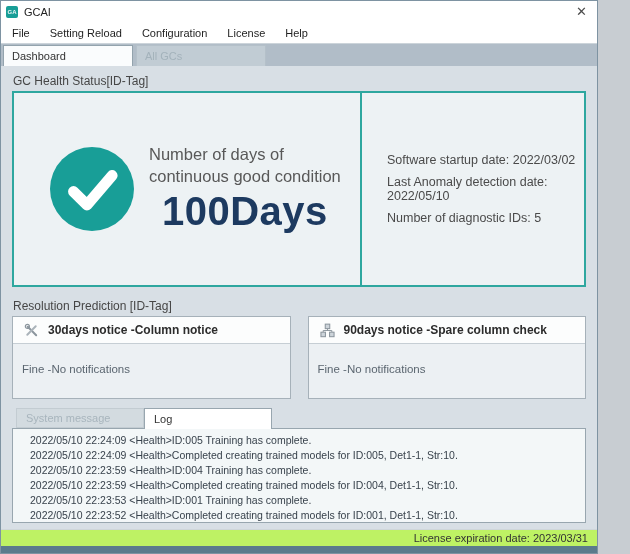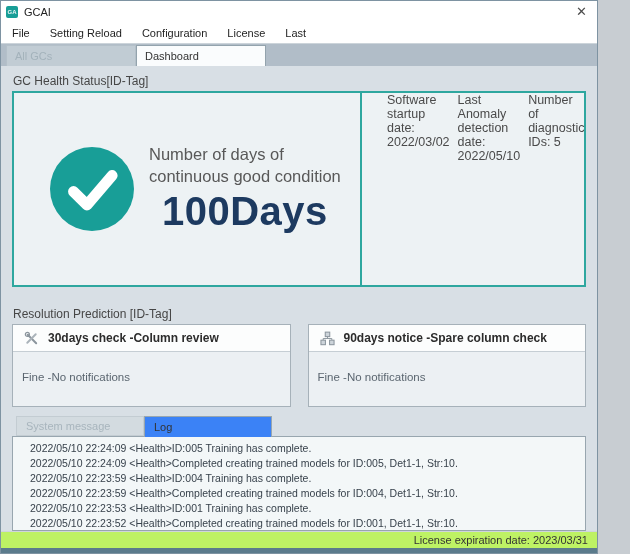--- a/index.html
+++ b/index.html
@@ -26,33 +26,33 @@
   
   .content{ flex:1; background:#d8dfe5; padding:4px 11px 0 11px; display:flex; flex-direction:column; }
   .section-label{ font-size:12px; color:#464646; margin:4px 0 3px 1px; }
   
   .health-panel{ height:196px; border:2px solid #2ea79f; background:#edf2f4; display:flex; flex:none; }
   .health-left{ width:348px; border-right:2px solid #2ea79f; display:flex; align-items:center; padding-left:36px; flex:none; }
   .check-wrap{ width:84px; height:84px; flex:none; }
   .days-col{ margin-left:15px; display:flex; flex-direction:column; }
   .days-line{ font-size:16.5px; color:#585858; line-height:1.32; }
   .days-value{ font-size:40px; font-weight:700; color:#1d3a60; text-align:center; margin-top:1px; letter-spacing:0.5px; }
-  .health-right{ flex:1; display:flex; flex-direction:row; justify-content:center; padding-left:25px; gap:8px; font-size:12.5px; color:#4a4a4a; }
+  .health-right{ flex:1; display:flex; flex-direction:column; justify-content:center; padding-left:25px; gap:8px; font-size:12.5px; color:#4a4a4a; }
   
   .res-cards{ display:flex; gap:17px; flex:none; }
   .res-card{ flex:1; height:83px; border:1px solid #a6b1b9; background:#ecf0f3; }
   .res-card-header{ height:27px; background:#fcfdfd; border-bottom:1px solid #c6ced4; display:flex; align-items:center; padding-left:11px; gap:9px; }
   .res-card-title{ font-size:12px; font-weight:700; color:#2c2c2c; }
   .res-card-body{ padding:19px 9px; font-size:11.5px; color:#5b6670; }
   .card-icon{ width:15px; height:15px; flex:none; }
   
   .log-tabs{ margin-top:9px; display:flex; height:20px; flex:none; padding-left:4px; }
   .log-tab{ width:128px; display:flex; align-items:center; padding-left:9px; font-size:11px; }
   .log-tab-disabled{ background:#d3dbe0; border:1px solid #c3ccd2; color:#a8b5bd; }
-  .log-tab-active{ background:#3b82f6; border:1px solid #98a6af; border-bottom:none; color:#333; margin-bottom:-1px; position:relative; z-index:2; }
+  .log-tab-active{ background:#ffffff; border:1px solid #98a6af; border-bottom:none; color:#333; margin-bottom:-1px; position:relative; z-index:2; }
   .log-box{ height:95px; border:1px solid #98a6af; background:#f3f7f8; padding:4px 4px 0 17px; font-size:10.5px;
     color:#38424c; line-height:15px; overflow:hidden; flex:none; }
   .log-line{ white-space:nowrap; }
   
   .statusbar{ height:17px; background:#bef264; border-top:1px solid #cfd6da; display:flex; align-items:center;
     justify-content:flex-end; padding-right:9px; font-size:11px; color:#333; flex:none; }
   .bottom-strip{ height:7px; background:#5b7b8c; flex:none; }
 </style>
 </head>
 <body>
@@ -63,26 +63,26 @@
     <span class="app-icon">GA</span>
     <span class="win-title">GCAI</span>
     <span class="close-btn">✕</span>
   </div>
 
   <div class="menubar">
     <span class="menu-item">File</span>
     <span class="menu-item">Setting Reload</span>
     <span class="menu-item">Configuration</span>
     <span class="menu-item">License</span>
-    <span class="menu-item">Last</span>
+    <span class="menu-item">Help</span>
   </div>
 
   <div class="tabstrip">
+    <div class="tab tab-active">Dashboard</div>
     <div class="tab tab-disabled">All GCs</div>
-    <div class="tab tab-active">Dashboard</div>
   </div>
 
   <div class="content">
 
     <div class="section-label">GC Health Status[ID-Tag]</div>
 
     <div class="health-panel">
       <div class="health-left">
         <span class="check-wrap">
           <svg viewBox="0 0 100 100" width="84" height="84">
@@ -96,33 +96,33 @@
           <span class="days-value">100Days</span>
         </div>
       </div>
       <div class="health-right">
         <span>Software startup date:  2022/03/02</span>
         <span>Last Anomaly detection date:  2022/05/10</span>
         <span>Number of diagnostic IDs: 5</span>
       </div>
     </div>
 
-    <div class="section-label" style="margin-top:20px;">Resolution Prediction [ID-Tag]</div>
+    <div class="section-label" style="margin-top:12px;">Resolution Prediction [ID-Tag]</div>
 
     <div class="res-cards">
       <div class="res-card">
         <div class="res-card-header">
           <span class="card-icon">
             <svg viewBox="0 0 16 16" width="15" height="15">
               <path d="M4 4 L13 13" stroke="#8b959d" stroke-width="2.1" stroke-linecap="round"></path>
               <path d="M12.5 3.5 L3.5 12.5" stroke="#aab3ba" stroke-width="2.1" stroke-linecap="round"></path>
               <circle cx="3.6" cy="3.6" r="2.1" fill="none" stroke="#8b959d" stroke-width="1.4"></circle>
             </svg>
           </span>
-          <span class="res-card-title">30days check -Column review</span>
+          <span class="res-card-title">30days notice -Column notice</span>
         </div>
         <div class="res-card-body">Fine -No notifications</div>
       </div>
 
       <div class="res-card">
         <div class="res-card-header">
           <span class="card-icon">
             <svg viewBox="0 0 16 16" width="15" height="15">
               <rect x="5.6" y="1.2" width="4.8" height="4.8" fill="#cdd4da" stroke="#8b959d" stroke-width="1.1"></rect>
               <path d="M8 6 L8 8 M3.4 8 L12.6 8 M3.4 8 L3.4 9.6 M12.6 8 L12.6 9.6" stroke="#8b959d" stroke-width="1" fill="none"></path>

